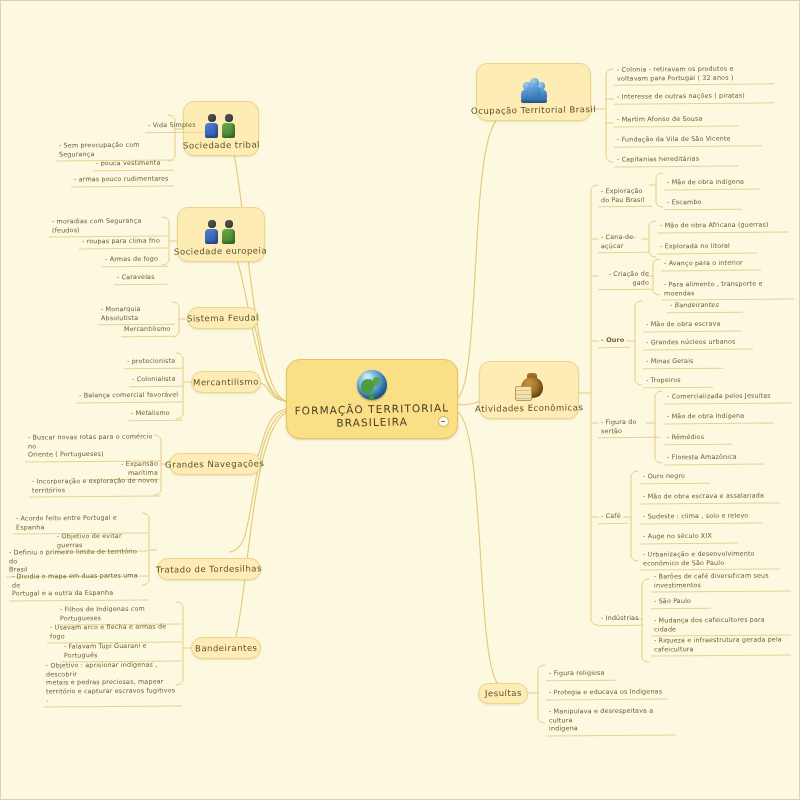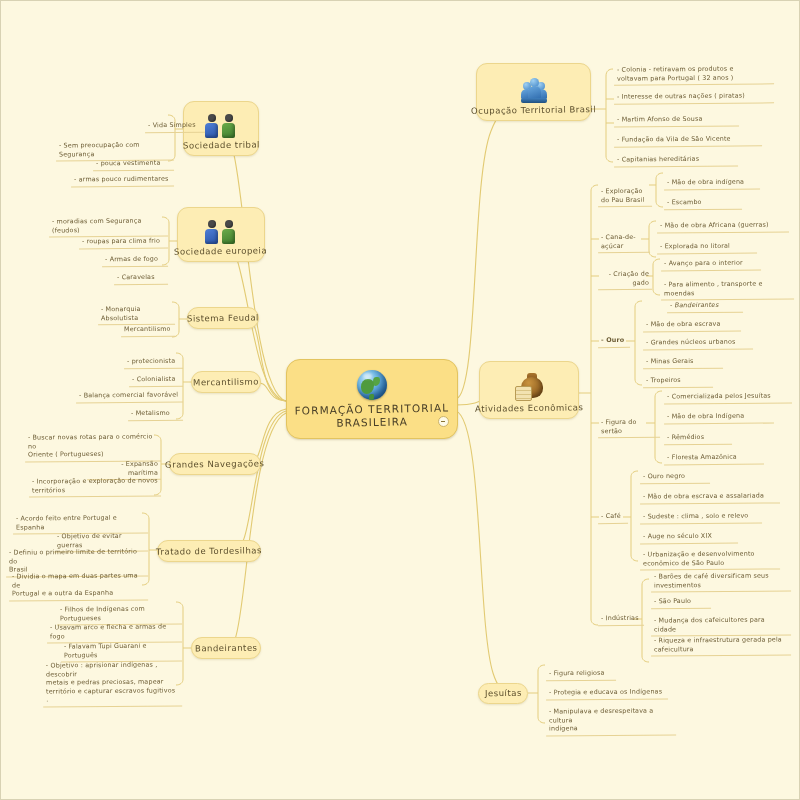--- a/index.html
+++ b/index.html
@@ -245,21 +245,21 @@
 
   <div class="topic plain" style="left:168px;top:452px;width:92px;height:22px;">
     <div class="tlabel">Grandes Navegações</div>
   </div>
   <div class="leaf l" style="left:24px;top:431px;width:136px;">- Buscar novas rotas para o comércio no
 Oriente ( Portugueses)</div>
   <div class="leaf l" style="left:86px;top:458px;width:74px;text-align:right;">- Expansão marítima</div>
   <div class="leaf l" style="left:28px;top:475px;width:132px;">- Incorporação e exploração de novos
 territórios</div>
 
-  <div class="topic plain" style="left:156px;top:539px;width:104px;height:22px;justify-content:center;">
+  <div class="topic plain" style="left:156px;top:557px;width:104px;height:22px;justify-content:center;">
     <div class="tlabel">Tratado de Tordesilhas</div>
   </div>
   <div class="leaf l" style="left:12px;top:512px;width:135px;">- Acordo feito entre Portugal e Espanha</div>
   <div class="leaf l" style="left:53px;top:530px;width:94px;">- Objetivo de evitar guerras</div>
   <div class="leaf l" style="left:5px;top:546px;width:142px;">- Definiu o primeiro limite de território do
 Brasil</div>
   <div class="leaf l" style="left:8px;top:570px;width:139px;">- Dividia o mapa em duas partes uma de
 Portugal e a outra da Espanha</div>
 
   <div class="topic plain" style="left:190px;top:636px;width:70px;height:22px;">

